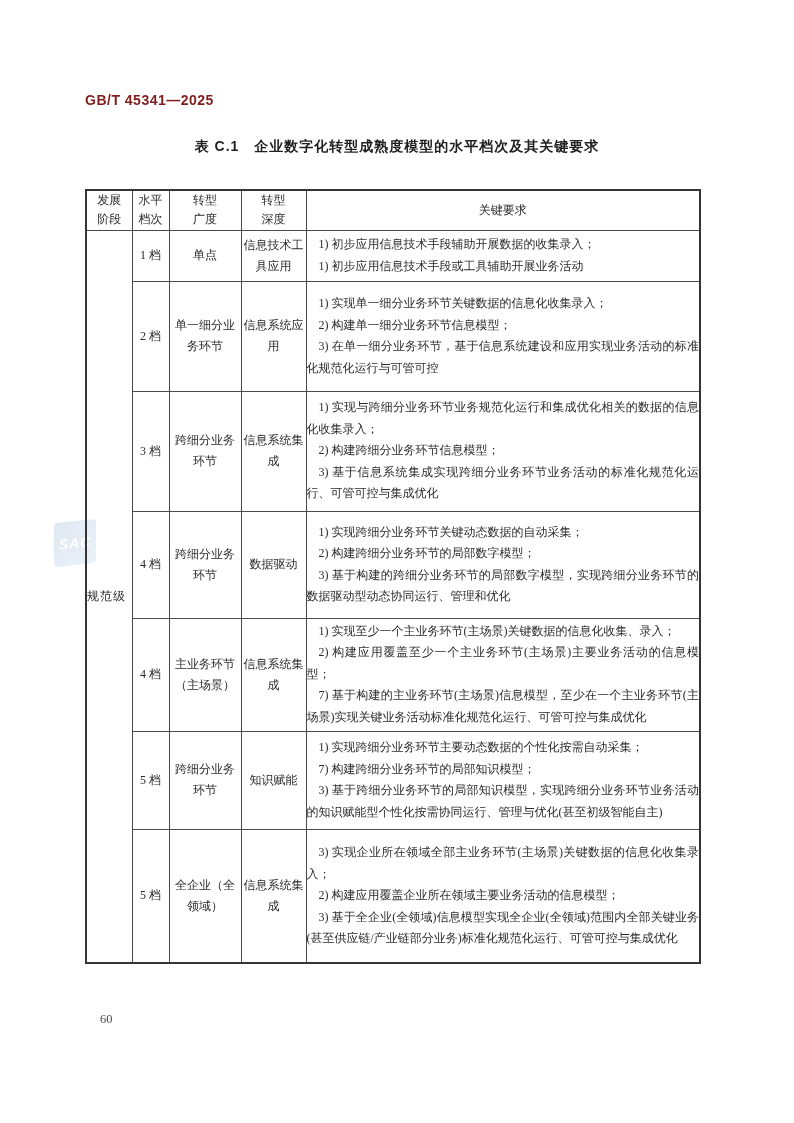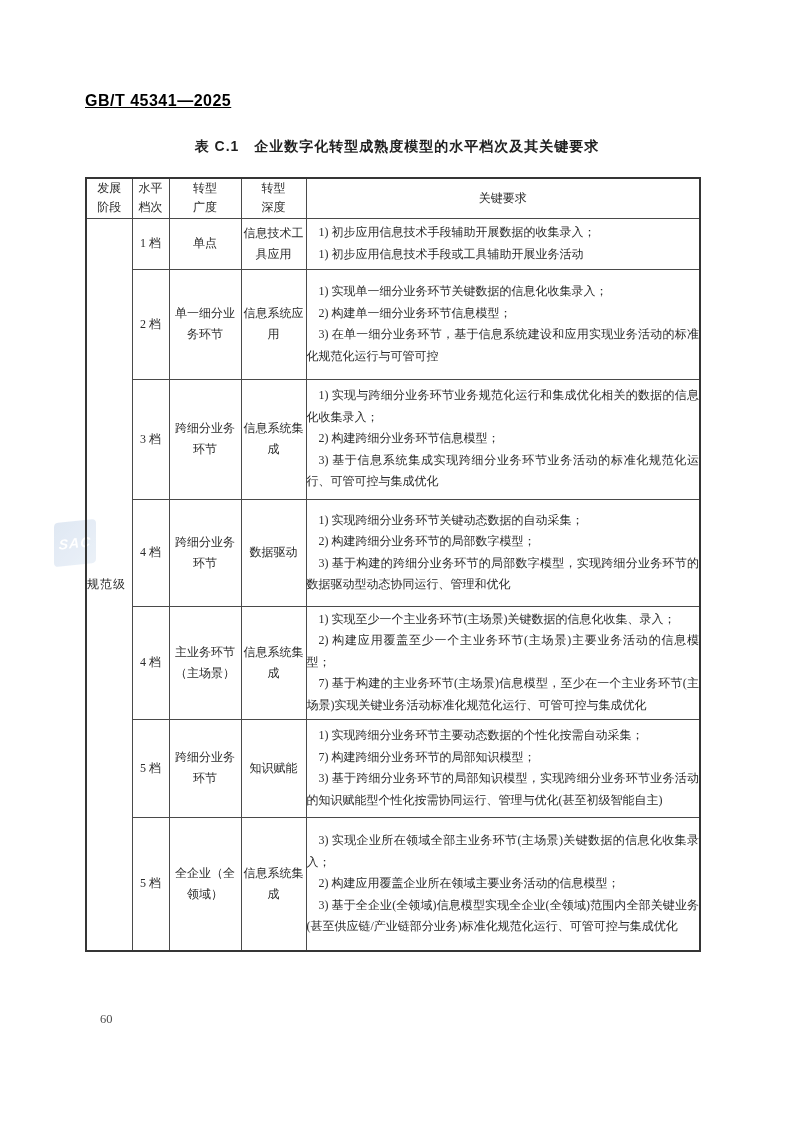--- a/index.html
+++ b/index.html
@@ -13,26 +13,25 @@
     position:relative;
     width:794px;
     height:1123px;
     background:#ffffff;
     overflow:hidden;
   }
   .doc-header{
     position:absolute;
     left:85px;
     top:92px;
-    font-size:16px;
+    font-size:14px;
     font-weight:bold;
     letter-spacing:0.5px;
-    color:#000000;
+    color:#7f1d1d;
     font-family:"Liberation Sans","DejaVu Sans",sans-serif;
-    text-decoration:underline;
   }
   .table-title{
     position:absolute;
     left:0;
     top:138px;
     width:794px;
     text-align:center;
     font-size:14px;
     font-weight:bold;
     color:#1f1f1f;
@@ -57,21 +56,21 @@
     color:#ffffff;
     font-style:italic;
     font-weight:bold;
     font-size:14px;
     letter-spacing:1px;
     font-family:"Liberation Sans","DejaVu Sans",sans-serif;
   }
   table.maturity{
     position:absolute;
     left:85px;
-    top:177px;
+    top:189px;
     width:614px;
     border-collapse:collapse;
     table-layout:fixed;
     border:2px solid #353535;
   }
   table.maturity td, table.maturity th{
     border:1px solid #4a4a4a;
     padding:0;
     font-weight:normal;
     font-size:12px;

